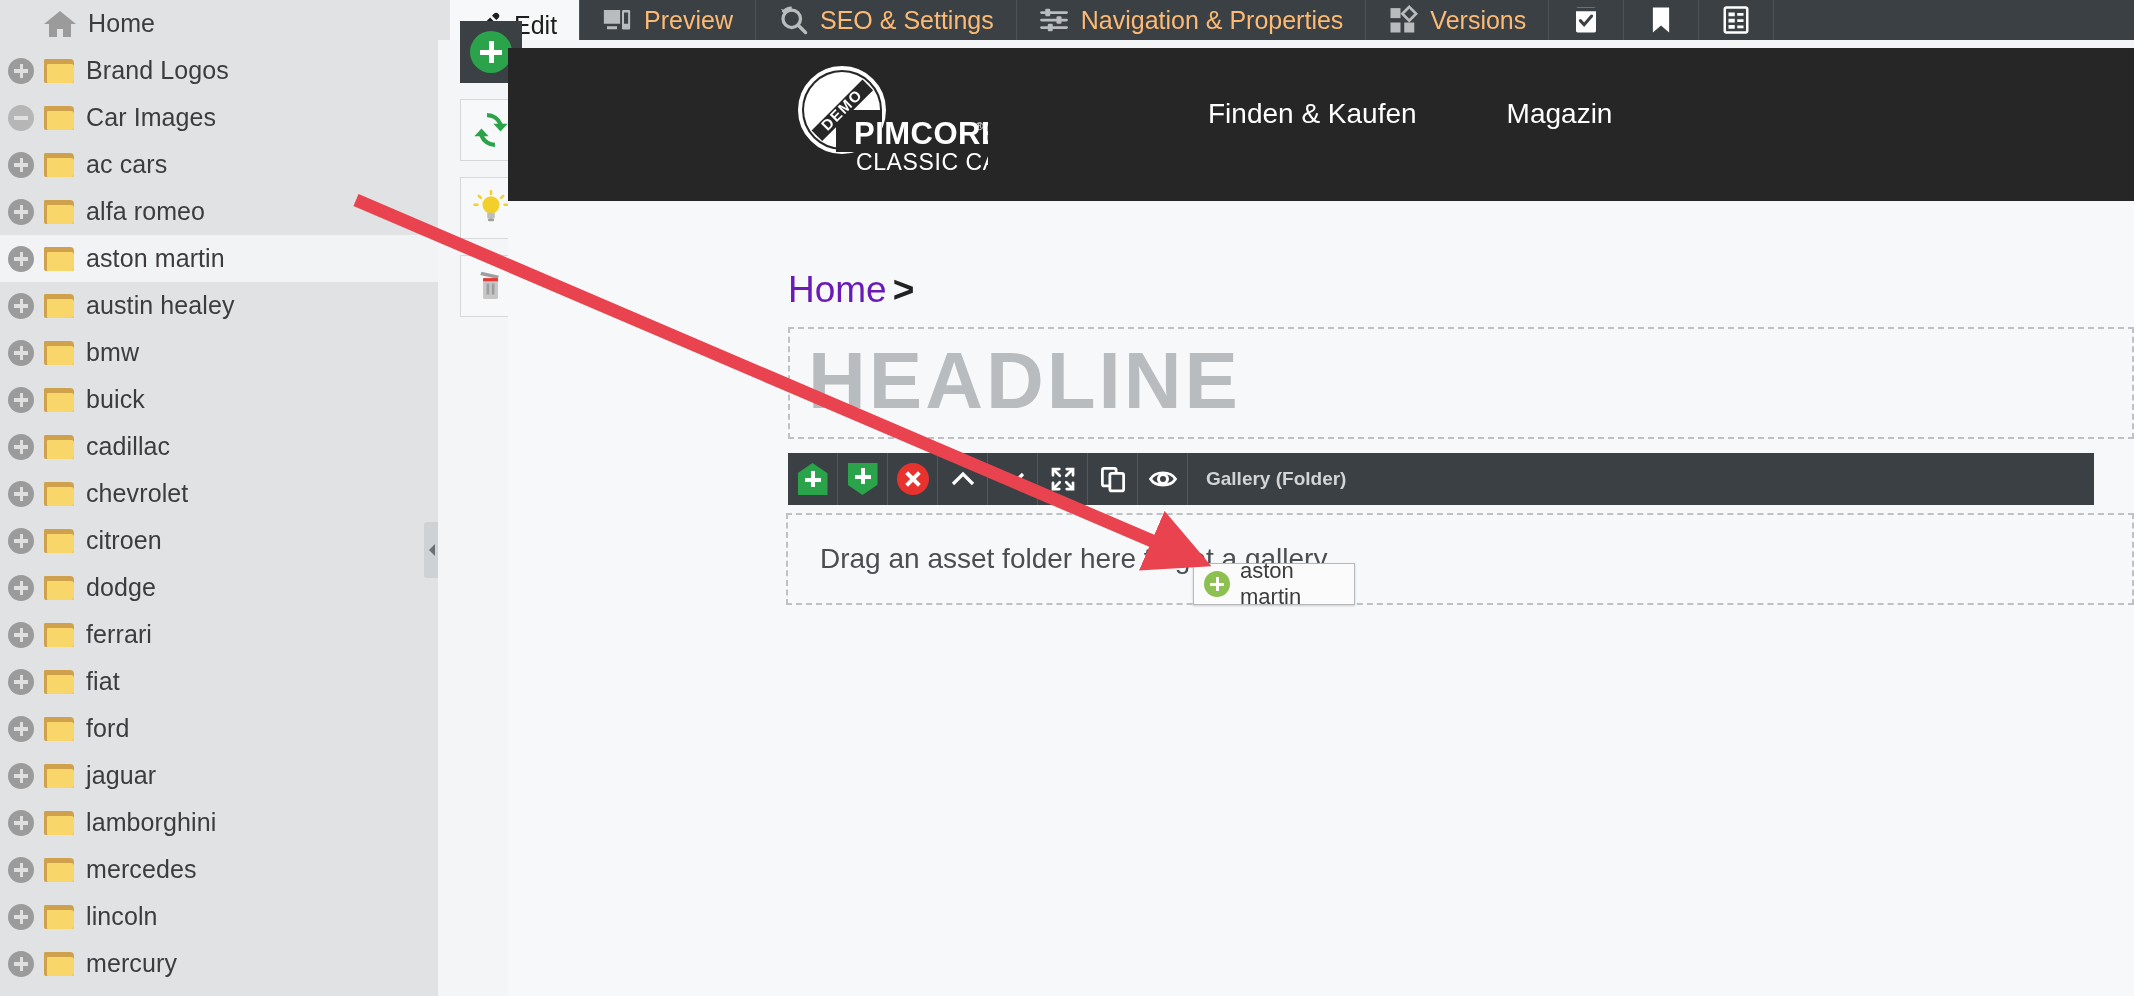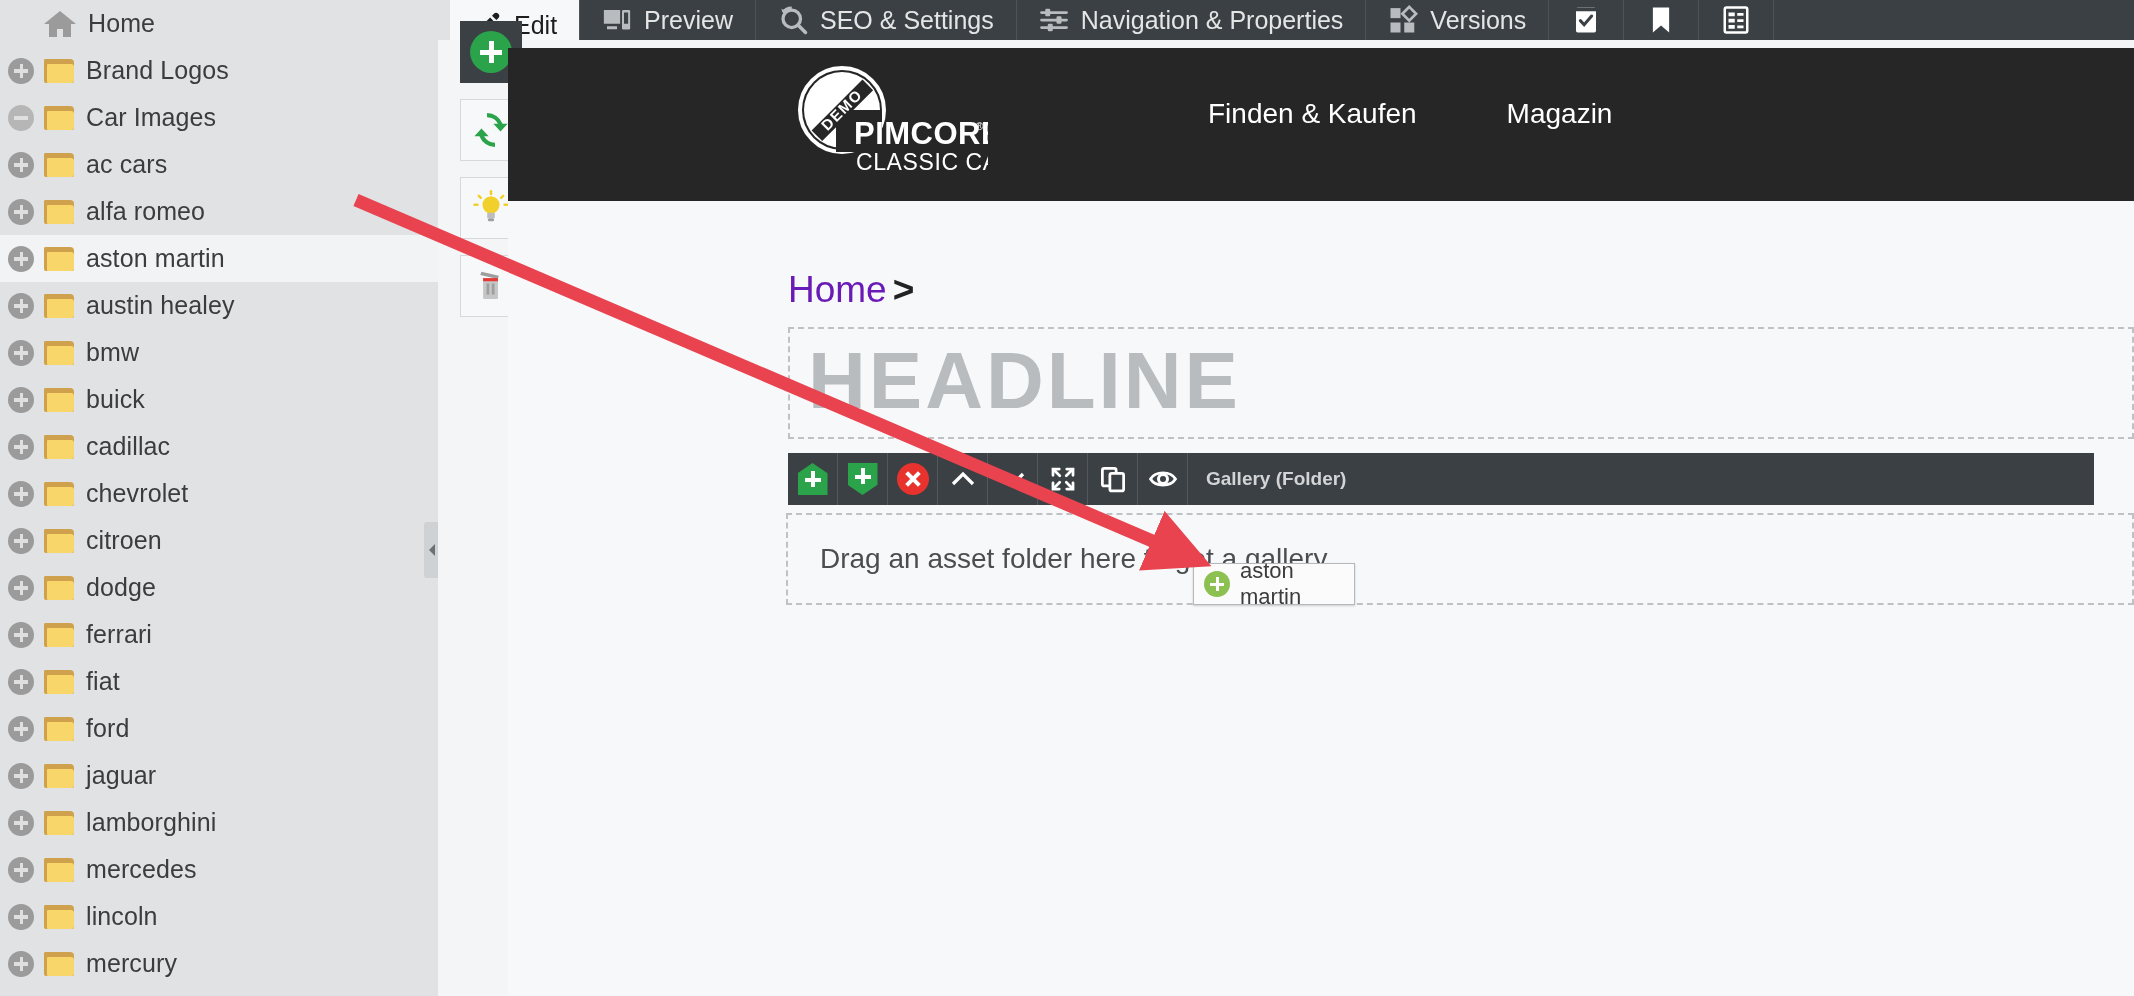--- a/index.html
+++ b/index.html
@@ -121,21 +121,21 @@
   #tabbar {
     position: absolute; left: 0; top: 0;
     width: 1696px; height: 40px;
     background: #3b4044;
     display: flex; align-items: stretch;
   }
   .tab {
     display: flex; align-items: center;
     gap: 12px;
     padding: 0 22px;
-    color: #e5e5e5;
+    color: #fdba74;
     font-size: 25px;
     border-right: 1px solid #4e5357;
     white-space: nowrap;
   }
   .tab.active { background: #f7f8f9; color: #1e1e1e; align-items: flex-end; }
   .tab.icon-only { padding: 0 22px; }
   .tab svg { display: block; }
 
   
   #vtoolbar {

